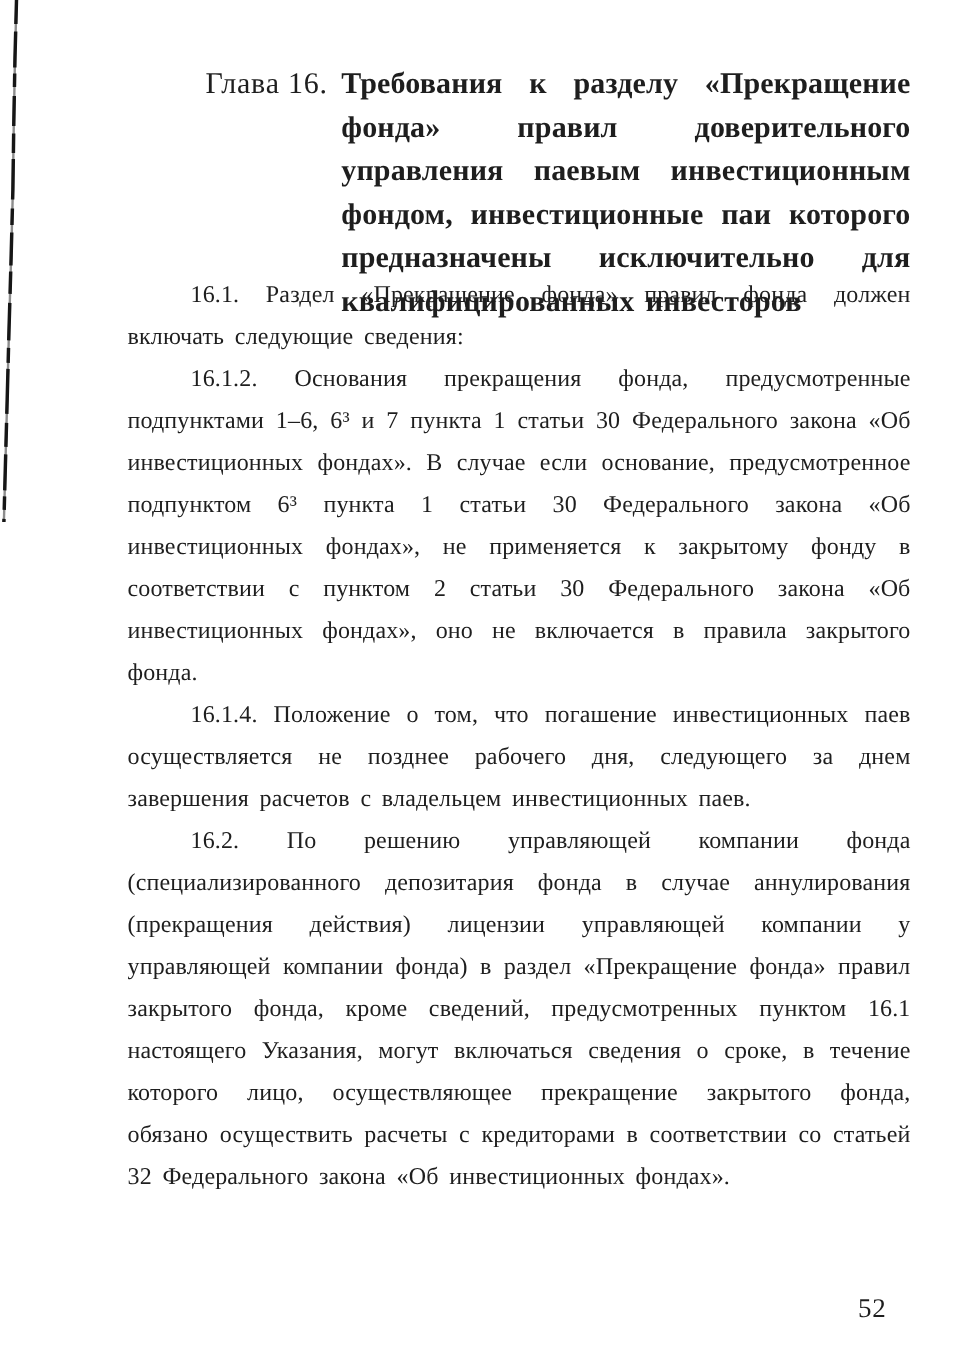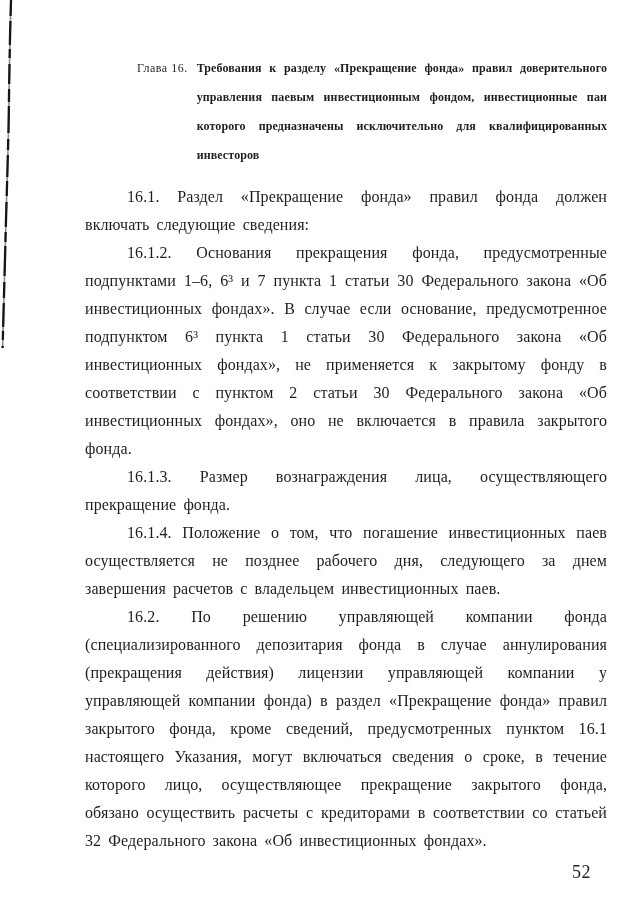--- a/index.html
+++ b/index.html
@@ -19,25 +19,25 @@
   .scan-line {
     position: absolute;
     top: 0;
     left: 0;
     width: 16px;
     height: 352px;
     pointer-events: none;
   }
   .heading {
     position: absolute;
-    top: 54px;
+    top: 42px;
     left: 137px;
     width: 470px;
     display: flex;
-    font-size: 12px;
+    font-size: 20px;
     line-height: 29px;
   }
   .heading-label {
     font-weight: normal;
     white-space: nowrap;
     margin-right: 9px;
     letter-spacing: 0.5px;
   }
   .heading-title {
     flex: 1;
@@ -80,19 +80,18 @@
 </svg>
 
 <div class="heading">
   <span class="heading-label">Глава 16.</span>
   <span class="heading-title">Требования к разделу «Прекращение фонда» правил доверительного управления паевым инвестиционным фондом, инвестиционные паи которого предназначены исключительно для квалифицированных инвесторов</span>
 </div>
 
 <div class="content">
   <p>16.1. Раздел «Прекращение фонда» правил фонда должен включать следующие сведения:</p>
   <p>16.1.2. Основания прекращения фонда, предусмотренные подпунктами 1–6, 6³ и 7 пункта 1 статьи 30 Федерального закона «Об инвестиционных фондах». В случае если основание, предусмотренное подпунктом 6³ пункта 1 статьи 30 Федерального закона «Об инвестиционных фондах», не применяется к закрытому фонду в соответствии с пунктом 2 статьи 30 Федерального закона «Об инвестиционных фондах», оно не включается в правила закрытого фонда.</p>
-  <p>16.1.3. Размер вознаграждения лица, осуществляющего прекращение фонда.</p>
   <p>16.1.4. Положение о том, что погашение инвестиционных паев осуществляется не позднее рабочего дня, следующего за днем завершения расчетов с владельцем инвестиционных паев.</p>
   <p>16.2. По решению управляющей компании фонда (специализированного депозитария фонда в случае аннулирования (прекращения действия) лицензии управляющей компании у управляющей компании фонда) в раздел «Прекращение фонда» правил закрытого фонда, кроме сведений, предусмотренных пунктом 16.1 настоящего Указания, могут включаться сведения о сроке, в течение которого лицо, осуществляющее прекращение закрытого фонда, обязано осуществить расчеты с кредиторами в соответствии со статьей 32 Федерального закона «Об инвестиционных фондах».</p>
 
 </div>
 
 <div class="page-number">52</div>
 
 </body></html>

